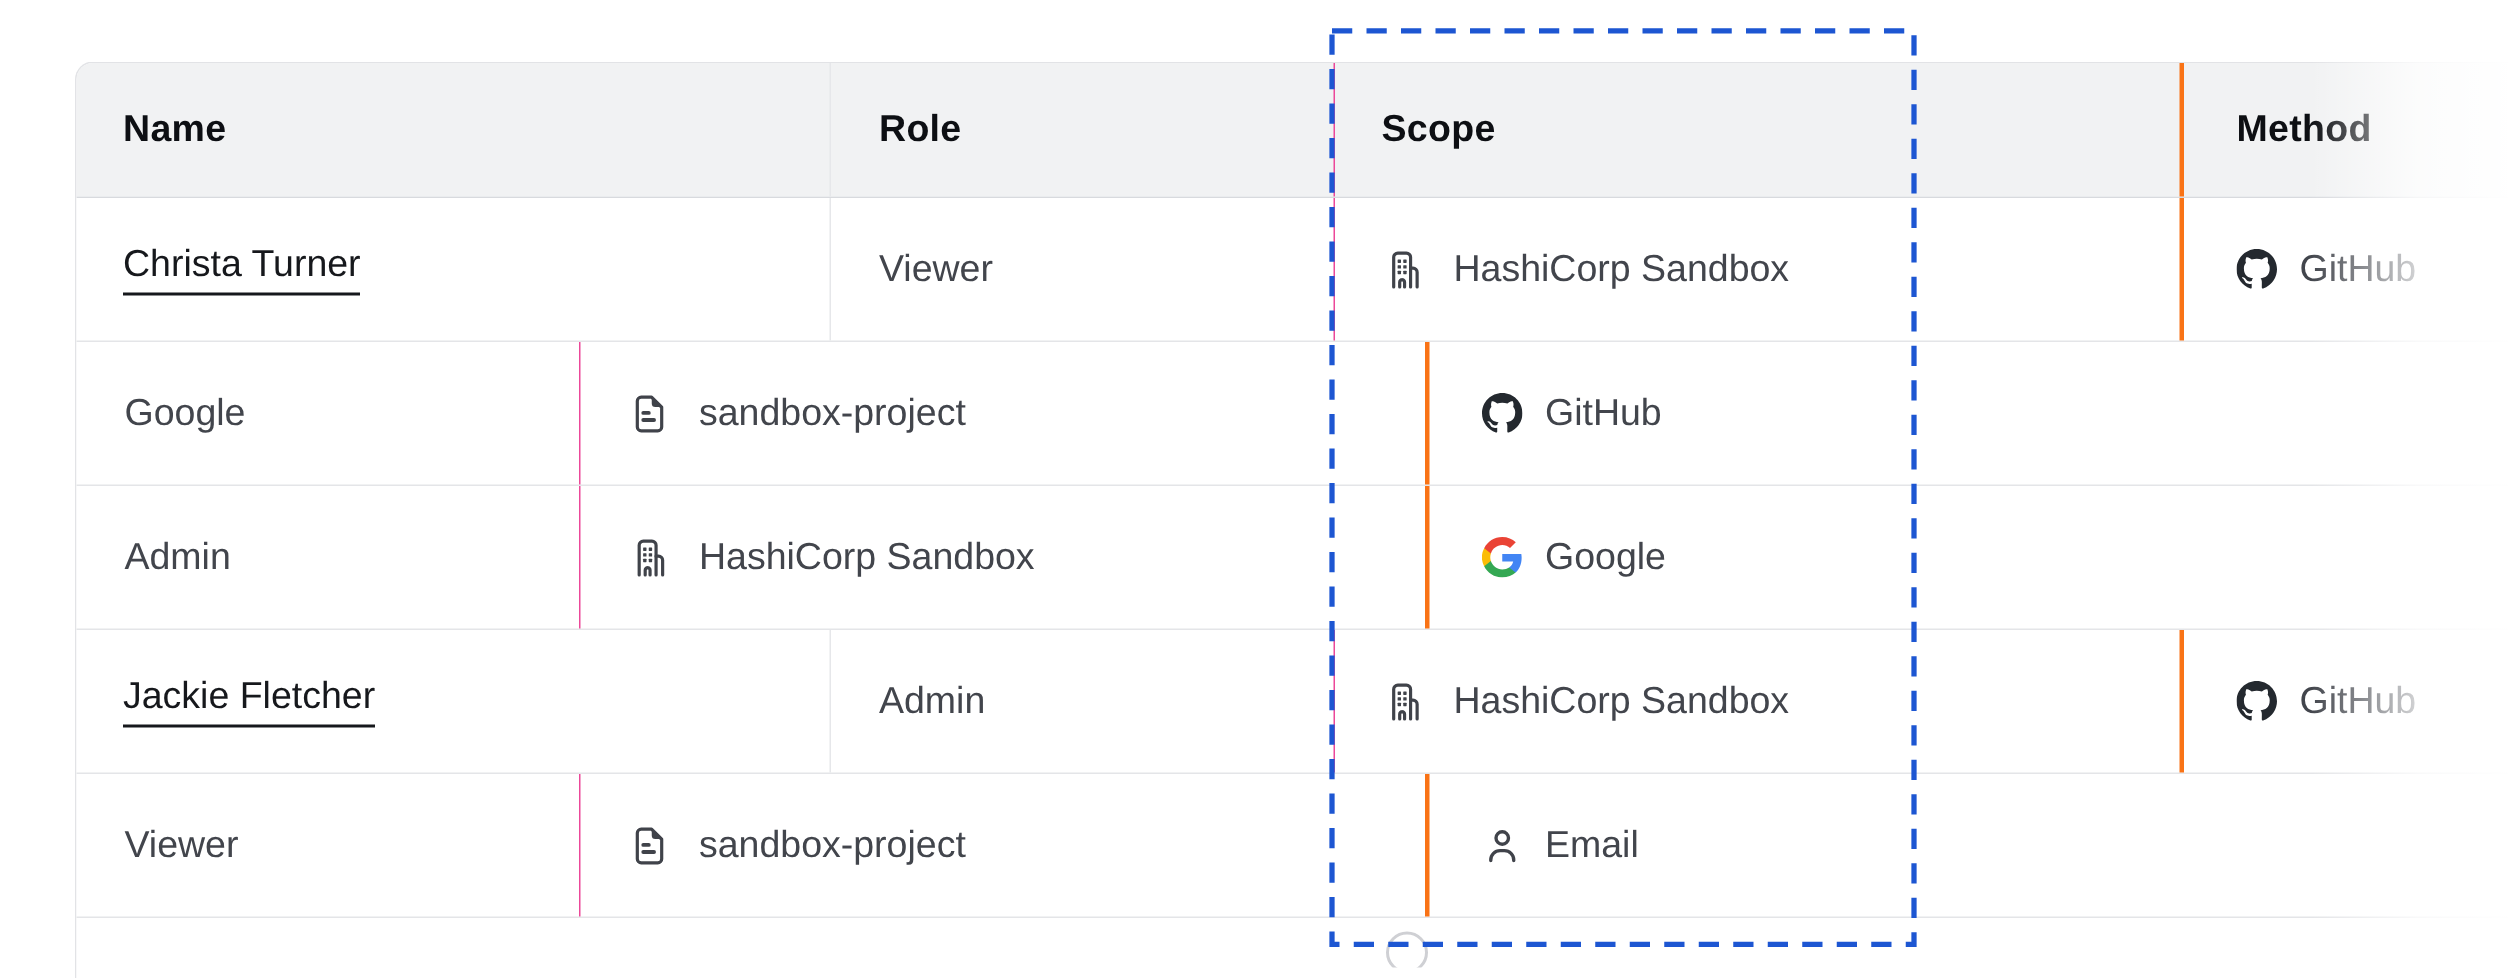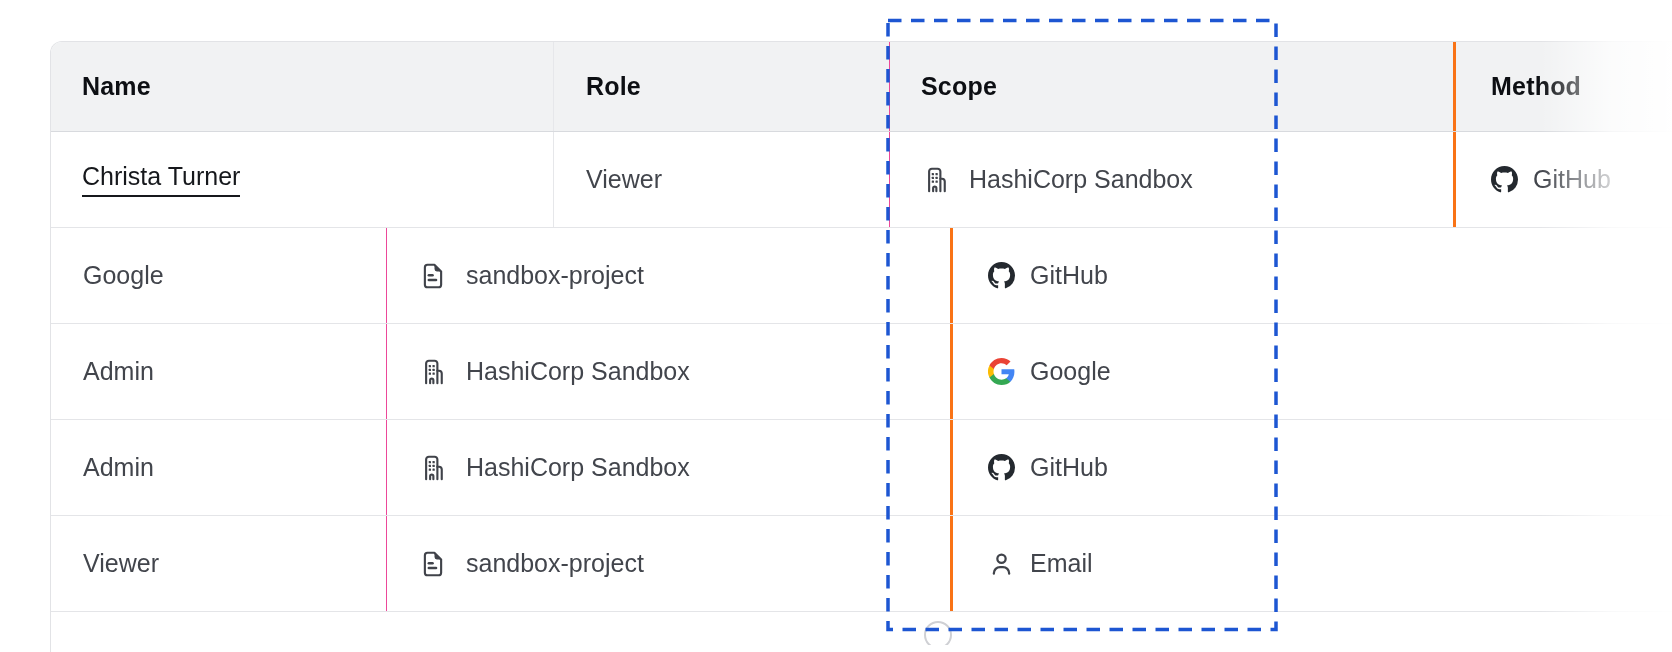--- a/index.html
+++ b/index.html
@@ -177,20 +177,23 @@
     <path fill="#34A853" d="M12 24c3.24 0 5.95-1.08 7.93-2.91l-3.86-3c-1.08.72-2.47 1.16-4.07 1.16-3.13 0-5.78-2.11-6.73-4.96H1.28v3.09C3.25 21.3 7.31 24 12 24z"></path>
     <path fill="#FBBC05" d="M5.27 14.29c-.25-.72-.38-1.49-.38-2.29s.14-1.57.38-2.29V6.62H1.28a11.86 11.86 0 0 0 0 10.76l3.99-3.09z"></path>
     <path fill="#EA4335" d="M12 4.75c1.77 0 3.35.61 4.6 1.8l3.42-3.42C17.95 1.19 15.24 0 12 0 7.31 0 3.25 2.7 1.28 6.62l3.99 3.09c.95-2.85 3.6-4.96 6.73-4.96z"></path>
   </svg>
 </span>
       <span>Google</span>
     </div>
   </div>
 
   <div class="row">
+    <div class="cell c-name">
+      <a class="name-link">Jackie Fletcher</a>
+    </div>
     <div class="cell c-role">
       <span>Admin</span>
     </div>
     <div class="cell c-scope">
       <span class="icon-slot">
   <svg viewBox="0 0 24 24" fill="none" stroke="#40434a" stroke-width="1.7" stroke-linecap="round" stroke-linejoin="round">
     <path d="M6.5 21V5.2A2.2 2.2 0 0 1 8.7 3h4.6a2.2 2.2 0 0 1 2.2 2.2V21"></path>
     <path d="M9.7 21v-2.5a1.35 1.35 0 0 1 1.35-1.35h-.1A1.35 1.35 0 0 1 12.3 18.5V21"></path>
     <path d="M15.5 11h1.3a2.2 2.2 0 0 1 2.2 2.2V21"></path>
     <g fill="#40434a" stroke="none">

